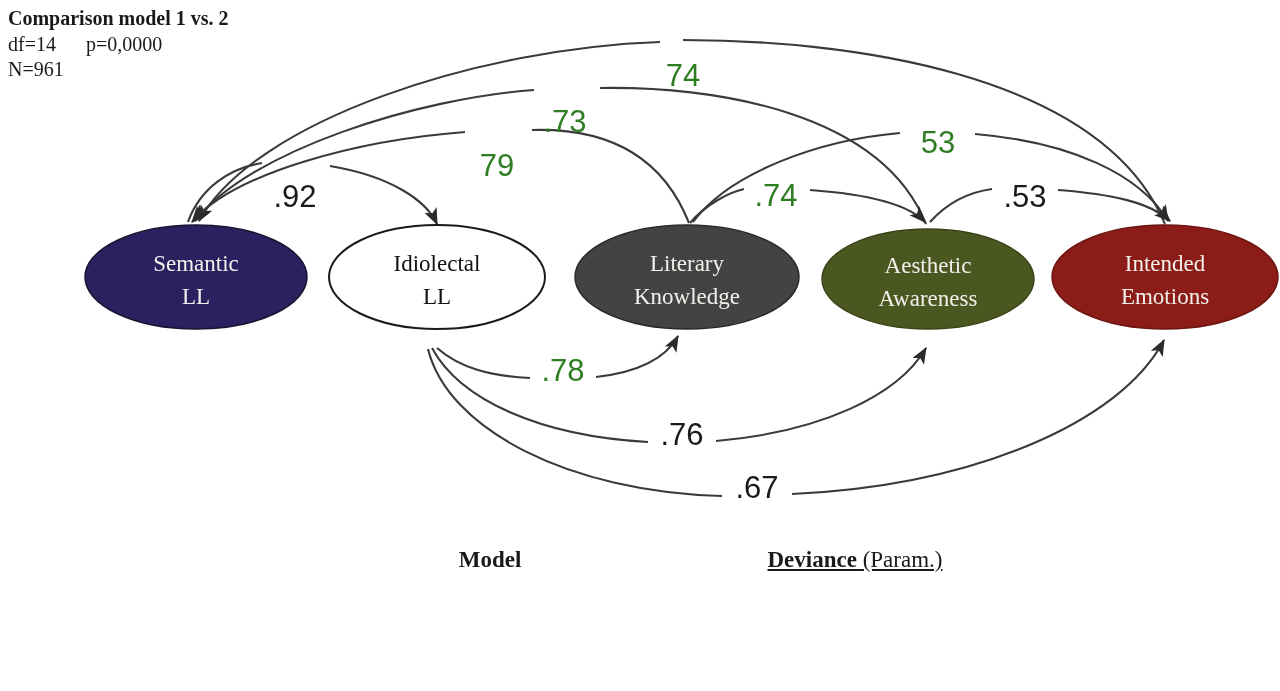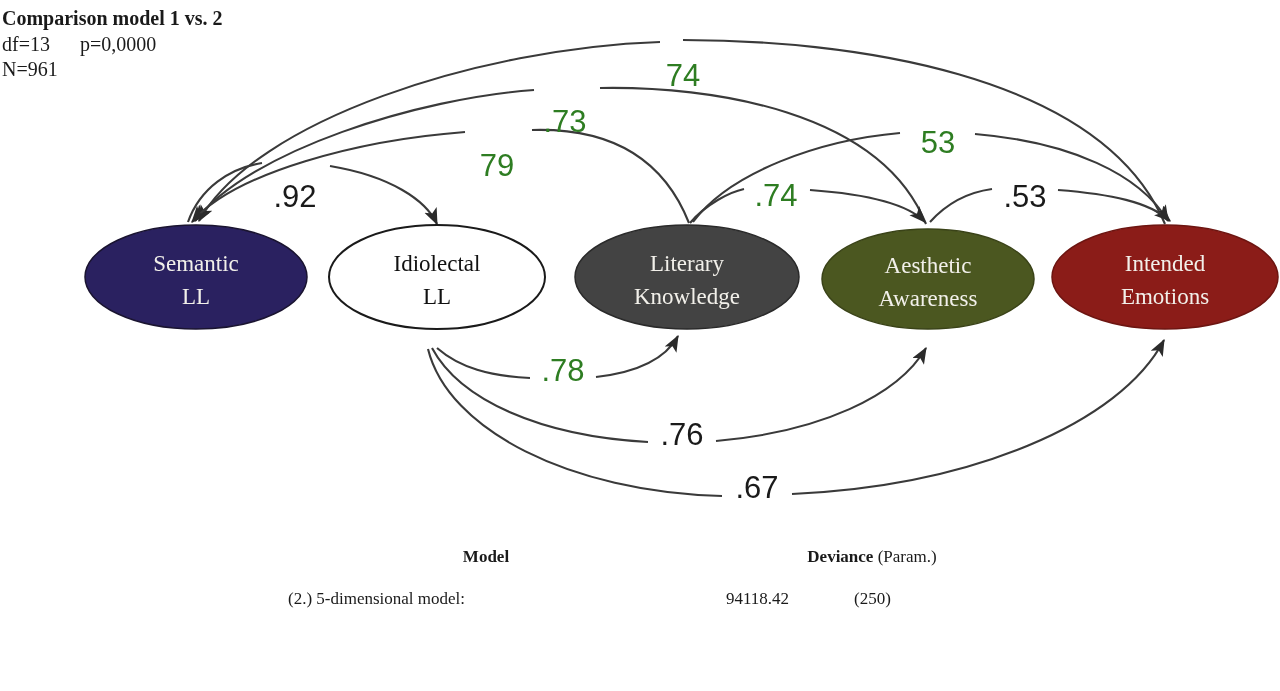--- a/index.html
+++ b/index.html
@@ -12,21 +12,21 @@
     height: 691px;
     position: relative;
     font-family: "Liberation Serif", "DejaVu Serif", serif;
     color: #1a1a1a;
     overflow: hidden;
   }
 
   
   #header-block {
     position: absolute;
-    left: 2px;
+    left: 8px;
     top: 6px;
     line-height: 1.28;
   }
   #header-block .hdr-line {
     font-size: 20px;
     white-space: pre;
   }
   #header-block .hdr-title {
     font-weight: bold;
   }
@@ -65,50 +65,50 @@
   
   #model-table {
     position: absolute;
     left: 0;
     top: 536px;
     width: 1280px;
   }
   #model-table table {
     border-collapse: collapse;
     margin: 0 auto;
-    font-size: 17px;
+    font-size: 23px;
   }
   #model-table th, #model-table td {
     padding: 11px 0;
     font-weight: normal;
     white-space: nowrap;
   }
   #model-table th.col-model,
   #model-table td.col-model {
     width: 430px;
     text-align: left;
     padding-left: 34px;
   }
   #model-table th.col-model { text-align: center; padding-left: 0; }
   #model-table th.col-dev,
   #model-table td.col-dev {
     width: 300px;
     text-align: left;
     padding-left: 8px;
   }
-  #model-table th.col-dev { text-align: center; padding-left: 0; }
+  #model-table th.col-dev { text-align: center; padding-left: 0; text-decoration: underline; }
   #model-table th b { font-weight: bold; }
   #model-table .dev-val { display: inline-block; min-width: 128px; }
 </style>
 </head>
 <body>
 
 <div id="header-block">
   <div class="hdr-line hdr-title">Comparison model 1 vs. 2</div>
-  <div class="hdr-line">df=13      p=0,0000</div>
+  <div class="hdr-line">df=14      p=0,0000</div>
   <div class="hdr-line hdr-n">N=961</div>
 </div>
 
 <svg id="diagram-svg" viewBox="0 0 1280 540">
   <defs>
     <marker id="arrowhead" markerWidth="9" markerHeight="9" refX="7.4" refY="3.2" orient="auto" markerUnits="strokeWidth">
       <path d="M0,0 L8,3.2 L0,6.4 L1.9,3.2 Z" fill="#2b2b2b"></path>
     </marker>
   </defs>
 
@@ -197,21 +197,15 @@
       <tr>
         <th class="col-model">
           <b>Model</b>
         </th>
         <th class="col-dev">
           <b>Deviance</b><span> (Param.)</span>
         </th>
       </tr>
     </thead>
     <tbody>
-      <tr>
-        <td class="col-model">(2.) 5-dimensional model:</td>
-        <td class="col-dev">
-          <span class="dev-val">94118.42</span><span>(250)</span>
-        </td>
-      </tr>
     </tbody>
   </table>
 </div>
 
 </body></html>

